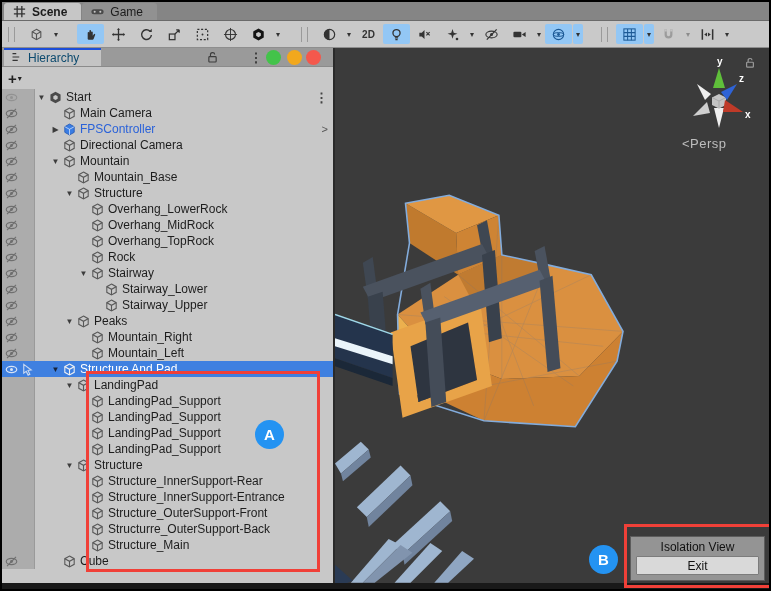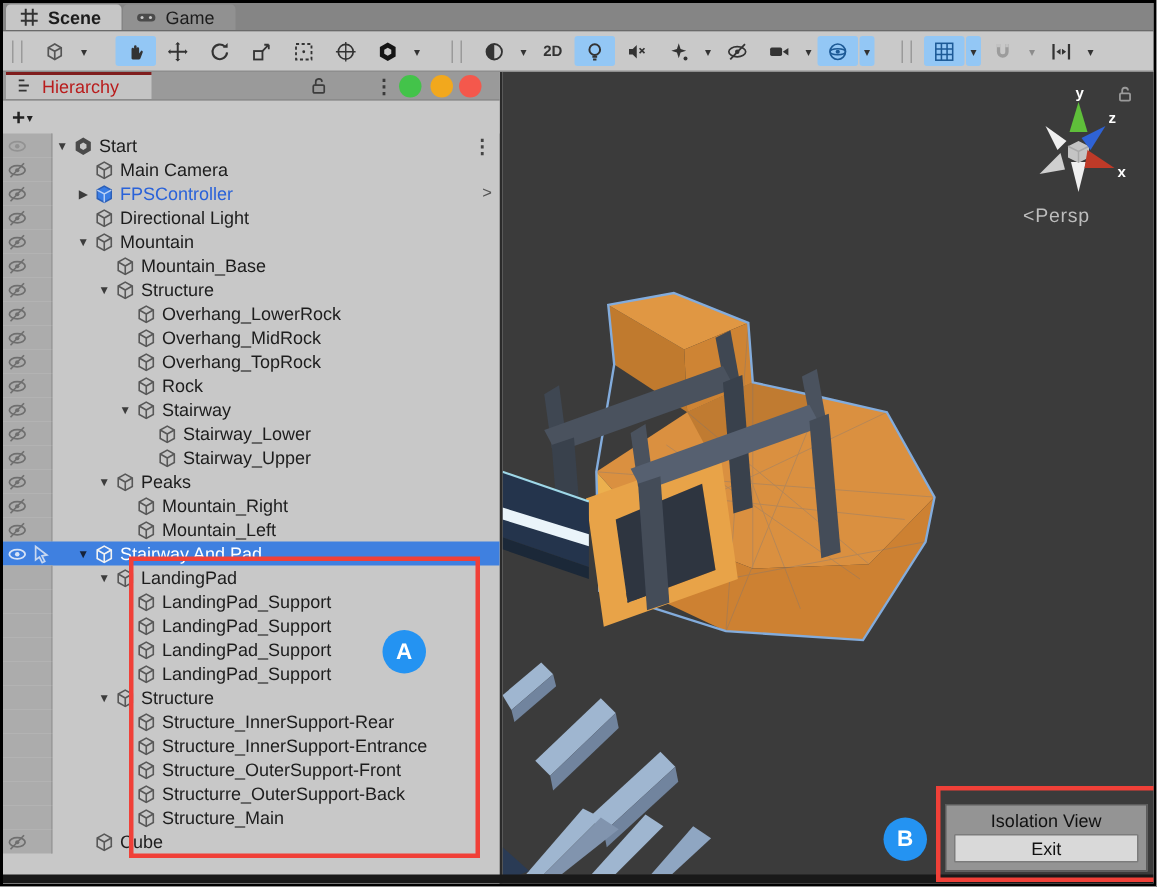--- a/index.html
+++ b/index.html
@@ -21,21 +21,21 @@
   .caret.disabled{opacity:.4;}
   .lbl2d{font-size:10px;font-weight:bold;color:#333;}
   
   .main{display:flex;height:543px;}
   .hierarchy{width:331px;background:#C8C8C8;position:relative;flex:none;}
   .splitter{width:2px;background:#2a2a2a;flex:none;}
   .scene{flex:1;background:#3B3B3B;position:relative;overflow:hidden;}
   
   .htabstrip{height:18px;background:#9A9A9A;position:relative;border-bottom:1px solid #8b8b8b;}
   .htab{position:absolute;left:2px;top:0;height:18px;display:flex;align-items:center;gap:5px;padding:0 22px 0 7px;
-    background:#C4C4C4;border-top:2px solid #7f1d1d;box-sizing:border-box;font-size:12px;color:#b91c1c;}
+    background:#C4C4C4;border-top:2px solid #1d4ed8;box-sizing:border-box;font-size:12px;color:#0c4a6e;}
   .hicon-right{position:absolute;top:1px;display:flex;align-items:center;justify-content:center;width:16px;height:16px;}
   .kebab{font-size:13px;color:#3a3a3a;font-weight:bold;}
   .dot{position:absolute;top:2px;width:15px;height:15px;border-radius:50%;}
   
   .searchrow{height:22px;display:flex;align-items:center;padding:0 6px;gap:6px;background:#C8C8C8;}
   .plusbtn{display:flex;align-items:center;color:#222;}
   .plus{font-size:15px;font-weight:bold;line-height:1;}
   .pcaret{font-size:8px;margin-left:1px;}
   .searchbox{flex:1;height:16px;background:#EFEFEF;border:1px solid #9e9e9e;border-radius:8px;display:flex;align-items:center;padding:0 6px;gap:4px;color:#666;}
   .searchtext{font-size:11px;color:#555;}
@@ -369,21 +369,21 @@
               </span>
             </span>
             <span style="width:14px;flex:none"></span>
             <span class="arrow"></span>
             <span class="ticon">
               <svg width="15" height="15" viewBox="0 0 16 16">
                 <path d="M8 2.2l5 2.8v6L8 13.8 3 11V5z" fill="none" stroke="currentColor" stroke-width="1.15"></path>
                 <path d="M3 5l5 2.8L13 5M8 7.8v6" stroke="currentColor" stroke-width="1.15" fill="none"></path>
               </svg>
             </span>
-            <span class="rlabel" style="">Directional Light</span>
+            <span class="rlabel" style="">Directional Camera</span>
           </div>
           <div class="row">
             <span class="gutter">
               <span style="display:flex">
                 <svg width="15" height="15" viewBox="0 0 16 16">
                   <ellipse cx="8" cy="8" rx="5.6" ry="3.3" fill="none" stroke="#6F6F6F" stroke-width="1.2"></ellipse>
                   <circle cx="8" cy="8" r="1.5" fill="#6F6F6F"></circle>
                   <path d="M3.2 13 12.8 3" stroke="#6F6F6F" stroke-width="1.2"></path>
                 </svg>
               </span>
@@ -653,21 +653,21 @@
               </span>
             </span>
             <span style="width:14px;flex:none"></span>
             <span class="arrow">▼</span>
             <span class="ticon">
               <svg width="15" height="15" viewBox="0 0 16 16">
                 <path d="M8 2.2l5 2.8v6L8 13.8 3 11V5z" fill="none" stroke="currentColor" stroke-width="1.15"></path>
                 <path d="M3 5l5 2.8L13 5M8 7.8v6" stroke="currentColor" stroke-width="1.15" fill="none"></path>
               </svg>
             </span>
-            <span class="rlabel" style="">Stairway And Pad</span>
+            <span class="rlabel" style="">Structure And Pad</span>
           </div>
           <div class="row">
             <span class="gutter"></span>
             <span style="width:28px;flex:none"></span>
             <span class="arrow">▼</span>
             <span class="ticon">
               <svg width="15" height="15" viewBox="0 0 16 16">
                 <path d="M8 2.2l5 2.8v6L8 13.8 3 11V5z" fill="none" stroke="currentColor" stroke-width="1.15"></path>
                 <path d="M3 5l5 2.8L13 5M8 7.8v6" stroke="currentColor" stroke-width="1.15" fill="none"></path>
               </svg>

